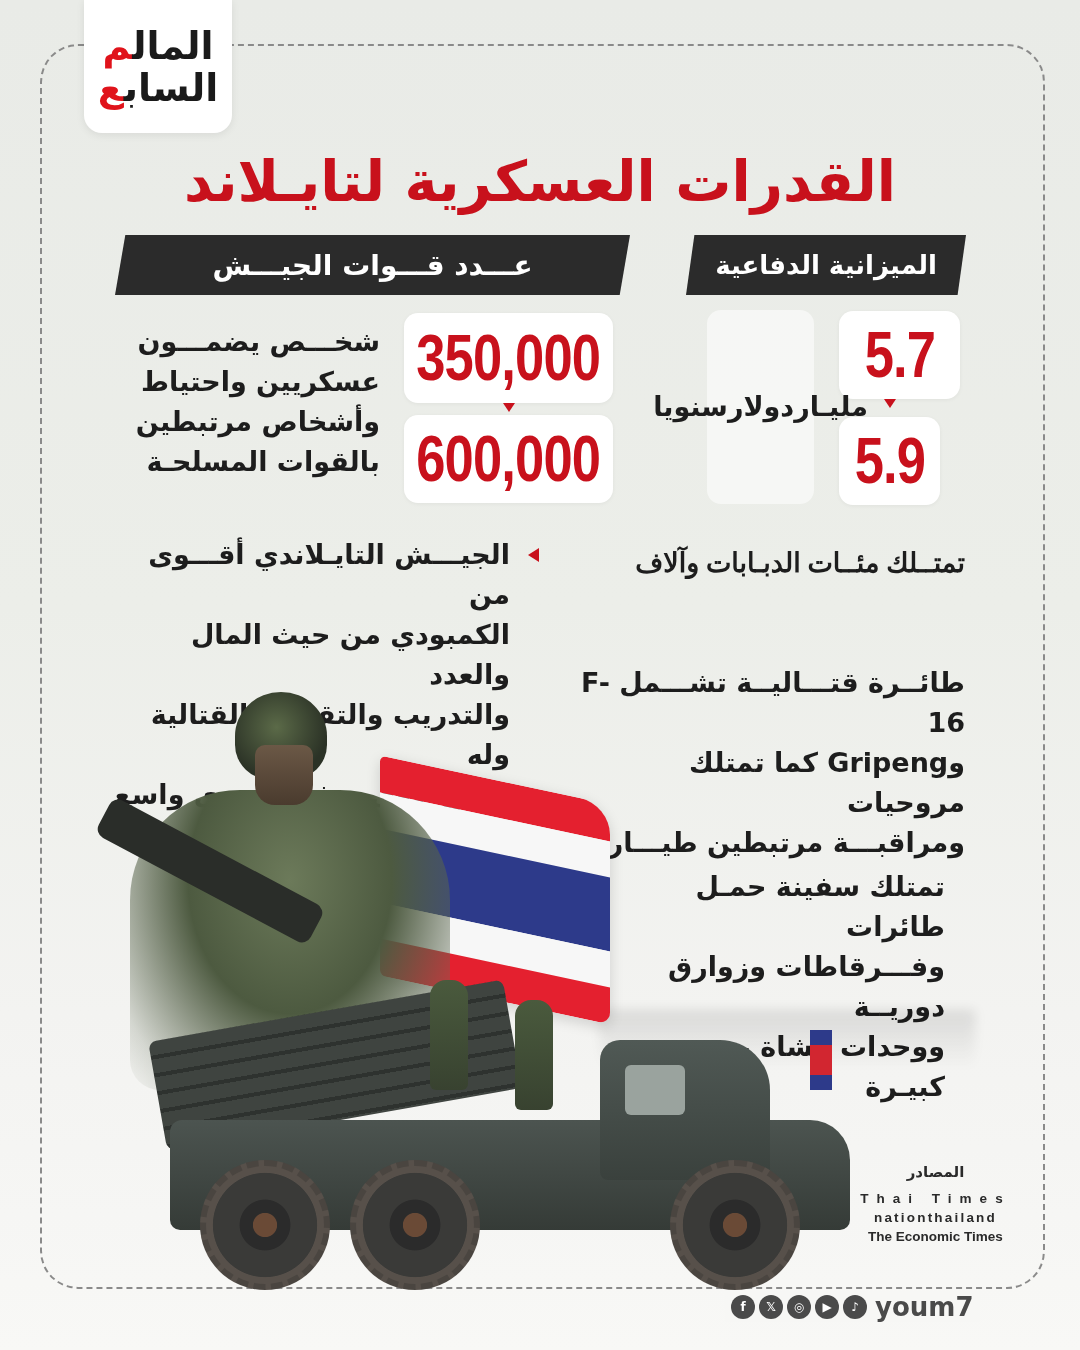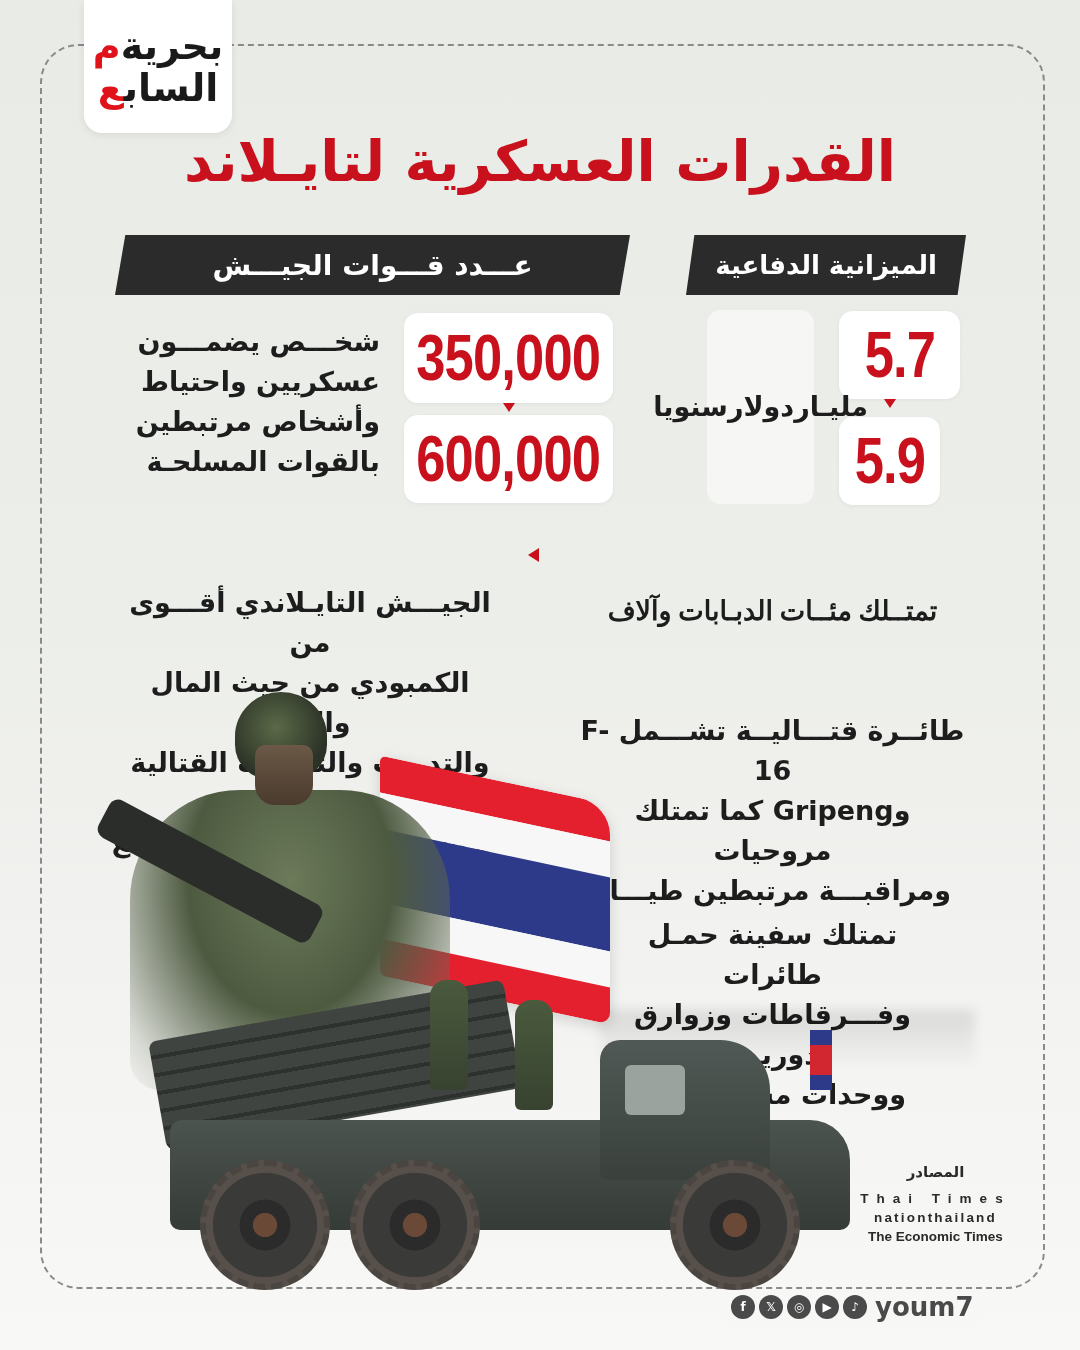--- a/index.html
+++ b/index.html
@@ -26,21 +26,21 @@
     direction: rtl;
   }
   .logo .l1, .logo .l2 {
     font-family: "DejaVu Sans", sans-serif;
     font-weight: bold; font-size: 38px; line-height: 42px;
   }
   .logo .black { color: #1a1a1a; }
   .logo .red { color: #e0131b; }
 
   .title {
-    position: absolute; left: 150px; top: 124px; width: 780px;
+    position: absolute; left: 150px; top: 144px; width: 780px;
     text-align: center; direction: rtl;
     color: #c8111c; font-weight: bold; font-size: 56px; line-height: 76px;
   }
 
   .banner {
     position: absolute; background: #2b2b2b; color: #fff;
     font-weight: bold; direction: rtl;
     display: flex; align-items: center; justify-content: center;
   }
   .banner-budget {
@@ -77,22 +77,22 @@
     border-top: 9px solid #c8111c;
   }
 
   .army-desc {
     position: absolute; left: 130px; top: 322px; width: 250px;
     direction: rtl; text-align: right;
     font-weight: bold; font-size: 27px; line-height: 40px; color: #1d1d1d;
   }
 
   .para {
-    position: absolute; direction: rtl; text-align: center;
-    font-weight: bold; color: #1d1d1d; margin-top: 48px;
+    position: absolute; direction: rtl; text-align: right;
+    font-weight: bold; color: #1d1d1d;
   }
   .p-compare { left: 110px; top: 535px; width: 400px; font-size: 27px; line-height: 40px; }
   .p-compare-marker {
     position: absolute; left: 528px; top: 548px; width: 0; height: 0;
     border-top: 7px solid transparent; border-bottom: 7px solid transparent;
     border-right: 11px solid #c8111c;
   }
   .p-tanks { left: 580px; top: 543px; width: 385px; font-size: 27px; line-height: 40px; font-family: Liberation Serif, serif; }
   .p-air { left: 580px; top: 663px; width: 385px; font-size: 27px; line-height: 40px; }
   .p-navy { left: 600px; top: 867px; width: 345px; font-size: 27px; line-height: 40px; }
@@ -188,21 +188,21 @@
     font-family: "DejaVu Sans", sans-serif; font-weight: bold; font-size: 26px; color: #4a4a4a;
     margin-left: 4px; line-height: 30px;
   }
 </style>
 </head>
 <body>
 
 <div class="frame"></div>
 
 <div class="logo">
-  <div class="l1"><span class="black">بحرية</span><span class="red">م</span></div>
+  <div class="l1"><span class="black">المال</span><span class="red">م</span></div>
   <div class="l2"><span class="black">الساب</span><span class="red">ع</span></div>
 </div>
 
 <h1 class="title">القدرات العسكرية لتايـلاند</h1>
 
 <div class="banner banner-budget">
   <span>الميزانية الدفاعية</span>
 </div>
 <div class="banner banner-army">
   <span>عـــدد قـــوات الجيـــش</span>

